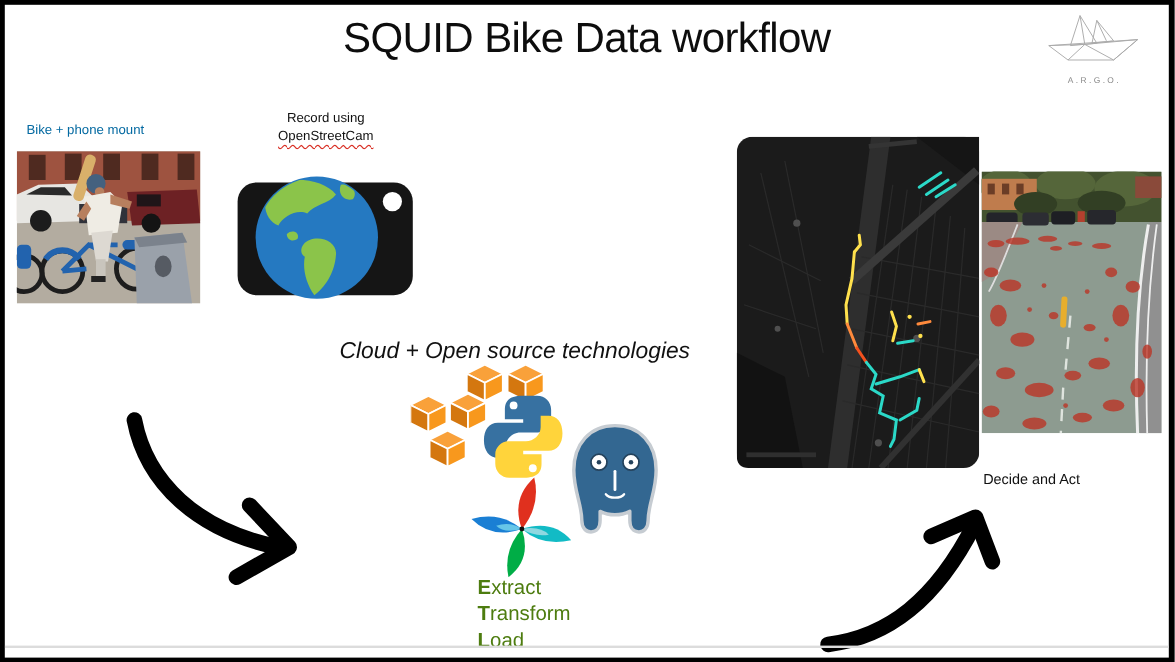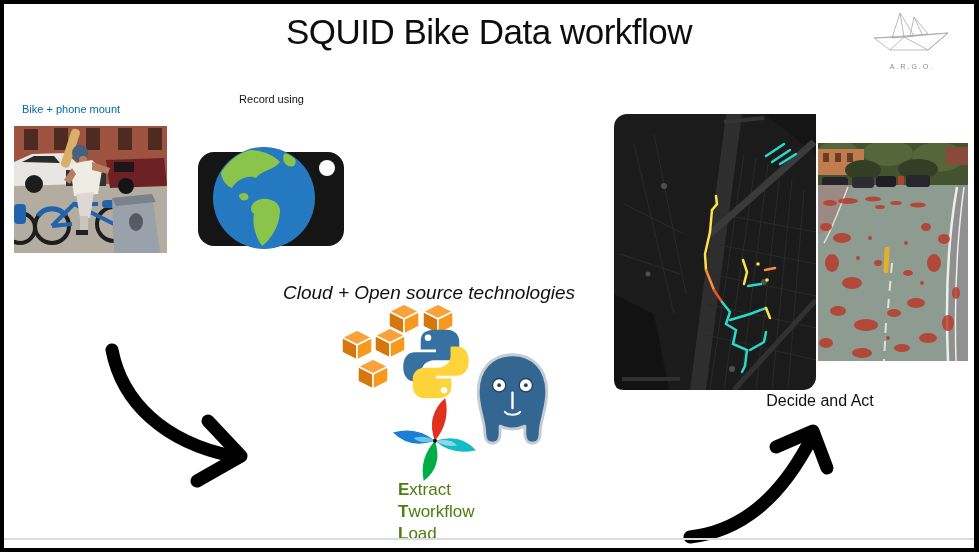--- a/index.html
+++ b/index.html
@@ -17,21 +17,21 @@
   .camera{left:192px;top:136px;width:150px;height:112px;}
   .cloud-label{left:272px;top:278px;width:306px;text-align:center;font-style:italic;font-size:19px;color:#111;}
   .aws{left:338px;top:300px;width:130px;height:102px;}
   .python{left:392px;top:320px;width:80px;height:80px;}
   .postgres{left:462px;top:345px;width:92px;height:100px;}
   .airflow{left:388px;top:393px;width:84px;height:84px;}
   .etl{left:394px;top:475px;font-size:17px;line-height:1.28;color:#4d7c0f;}
   .etl b{font-weight:bold;}
   .map{left:610px;top:110px;width:202px;height:276px;}
   .street-photo{left:814px;top:139px;width:150px;height:218px;}
-  .decide-label{left:736px;top:388px;width:160px;text-align:center;font-size:16px;color:#111;}
+  .decide-label{left:736px;top:388px;width:160px;text-align:right;font-size:12px;color:#111;}
   .arrows{left:0;top:0;width:970px;height:544px;pointer-events:none;}
   .slide-edge{left:0;right:0;top:534px;height:2px;background:#dcdcdc;}
 </style>
 </head>
 <body>
 
 <div class="frame">
   <div class="slide">
 
     <div class="abs title">SQUID Bike Data workflow</div>
@@ -88,20 +88,21 @@
       <path d="M62,68 L80,66 L76,92 L66,92 Z" fill="#ddd9d2"></path>
       <rect x="66" y="90" width="8" height="16" fill="#c9c5bd"></rect>
       <rect x="62" y="104" width="12" height="5" fill="#222222"></rect>
       <path d="M98,72 L138,68 L146,127 L100,127 Z" fill="#9aa1aa"></path>
       <path d="M98,72 L138,68 L142,76 L102,80 Z" fill="#7b828c"></path>
       <ellipse cx="122" cy="96" rx="7" ry="9" fill="#565b63"></ellipse>
     </svg>
 
     <div class="abs record-label">
       <div>Record using</div>
+      <div class="wavy">OpenStreetCam</div>
     </div>
     <svg class="abs camera" viewBox="0 0 150 112">
       <rect x="2" y="12" width="146" height="94" rx="16" fill="#151515"></rect>
       <circle cx="131" cy="28" r="8" fill="#ffffff"></circle>
       <clipPath id="globeclip">
           <circle cx="68" cy="58" r="50"></circle>
         </clipPath>
       <circle cx="68" cy="58" r="51" fill="#2579c1"></circle>
       <g clip-path="url(#globeclip)" fill="#8bc44a">
         <path d="M30,14 C50,6 74,10 84,22 C78,30 66,30 60,38 C52,34 40,40 36,48 C26,44 20,30 30,14 Z"></path>
@@ -165,21 +166,21 @@
       <path d="M46,47 Q73,38 90,57 Q64,63 46,47 Z" fill="#12BBC5"></path>
       <path d="M46,47 Q55,74 34,90 Q29,66 46,47 Z" fill="#00AD46"></path>
       <path d="M46,47 Q19,56 1,38 Q27,31 46,47 Z" fill="#1A7FD4"></path>
       <path d="M46,47 Q62,44 70,52 Q57,54 46,47 Z" fill="#8FD8E0"></path>
       <path d="M46,47 Q30,51 23,44 Q36,40 46,47 Z" fill="#66C6E8"></path>
       <circle cx="46" cy="47" r="2.2" fill="#111111"></circle>
     </svg>
 
     <div class="abs etl">
       <div><b>E</b><span>xtract</span></div>
-      <div><b>T</b><span>workflow</span></div>
+      <div><b>T</b><span>ransform</span></div>
       <div><b>L</b><span>oad</span></div>
     </div>
 
     <svg class="abs map" viewBox="0 0 202 276">
       <rect width="202" height="276" rx="13" fill="#1b1b1b"></rect>
       <path d="M0,180 L40,200 L55,276 L10,276 Q0,276 0,266 Z" fill="#121212"></path>
       <path d="M150,0 L202,0 L202,40 Z" fill="#151515"></path>
       <path d="M112,0 L128,0 L92,276 L76,276 Z" fill="#2e2e2e"></path>
       <g stroke="#2a2a2a" stroke-width="1" fill="none">
         <path d="M130,40 L96,276"></path>

